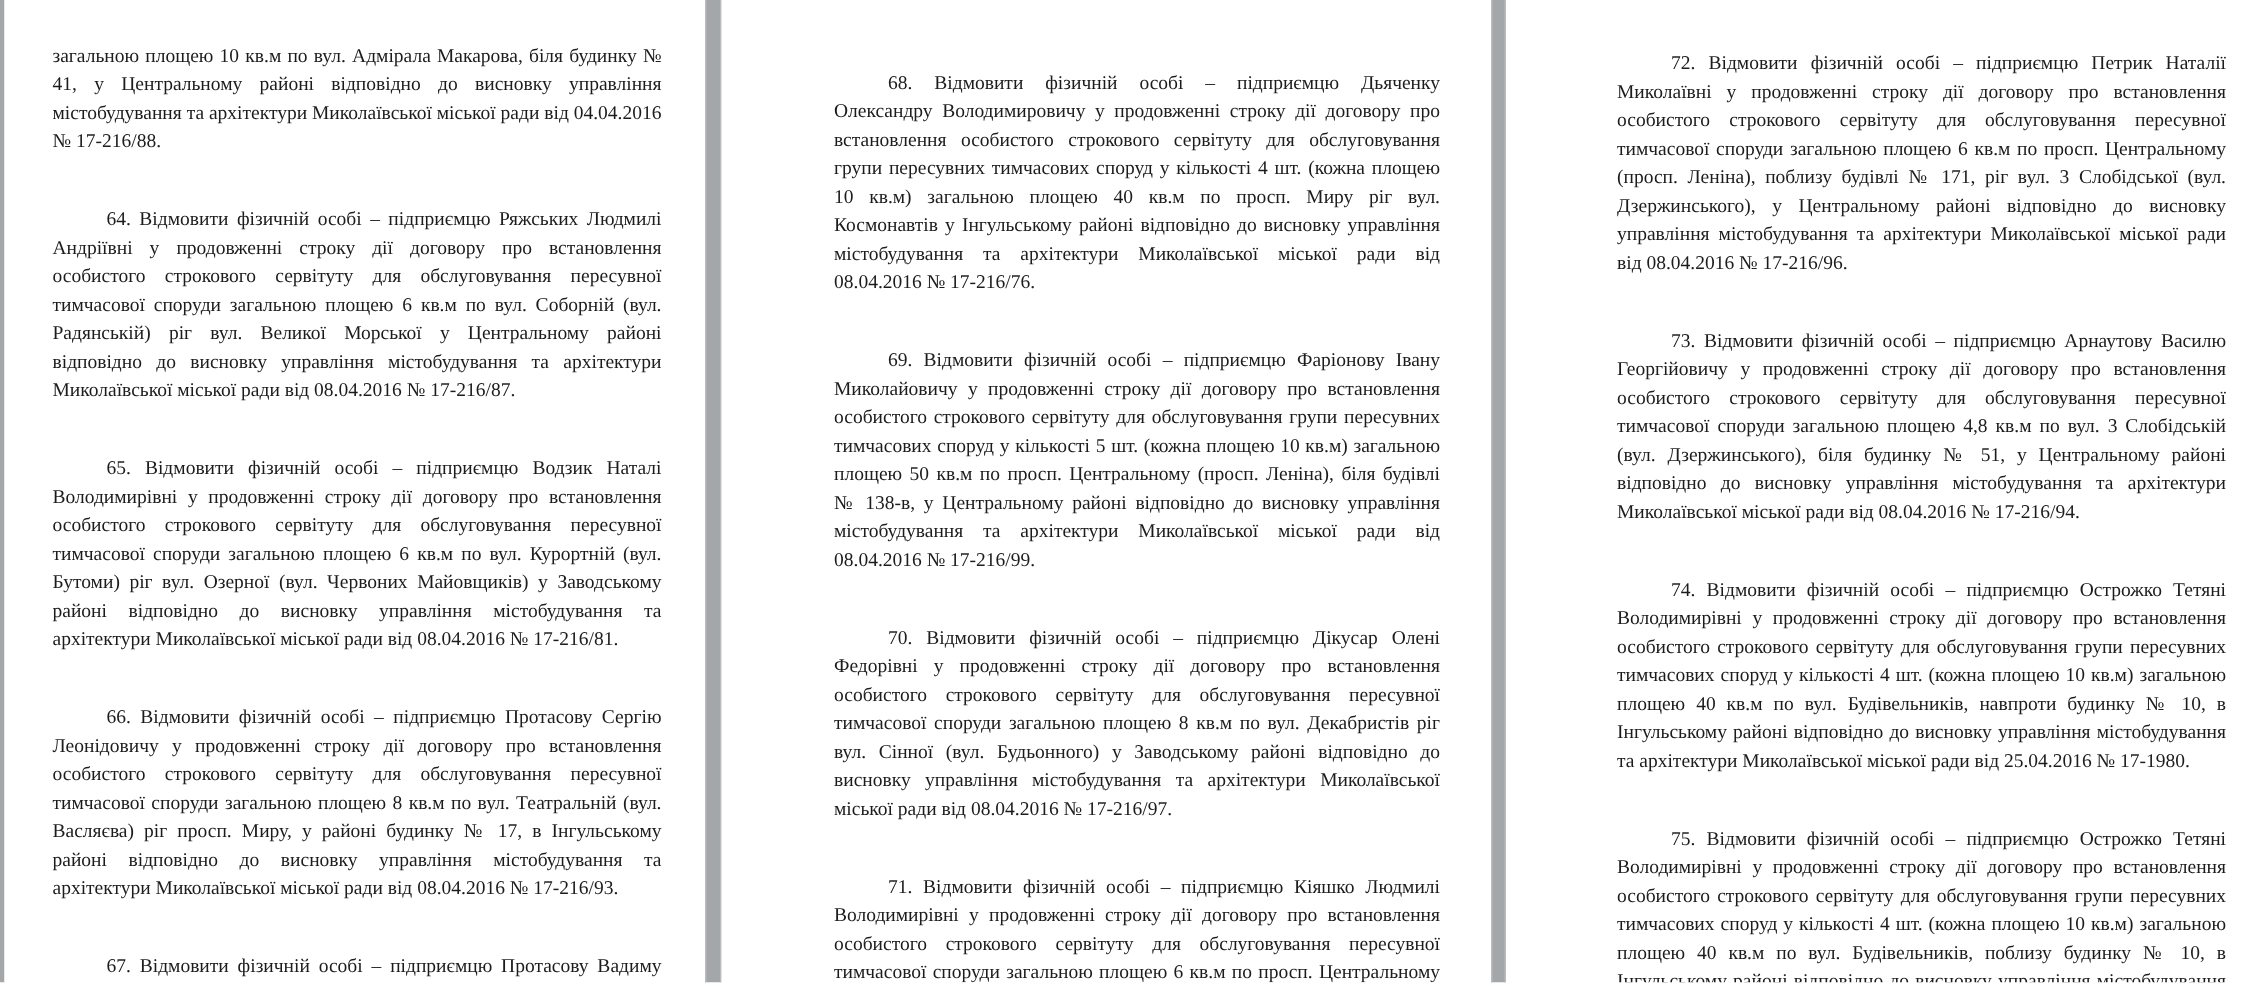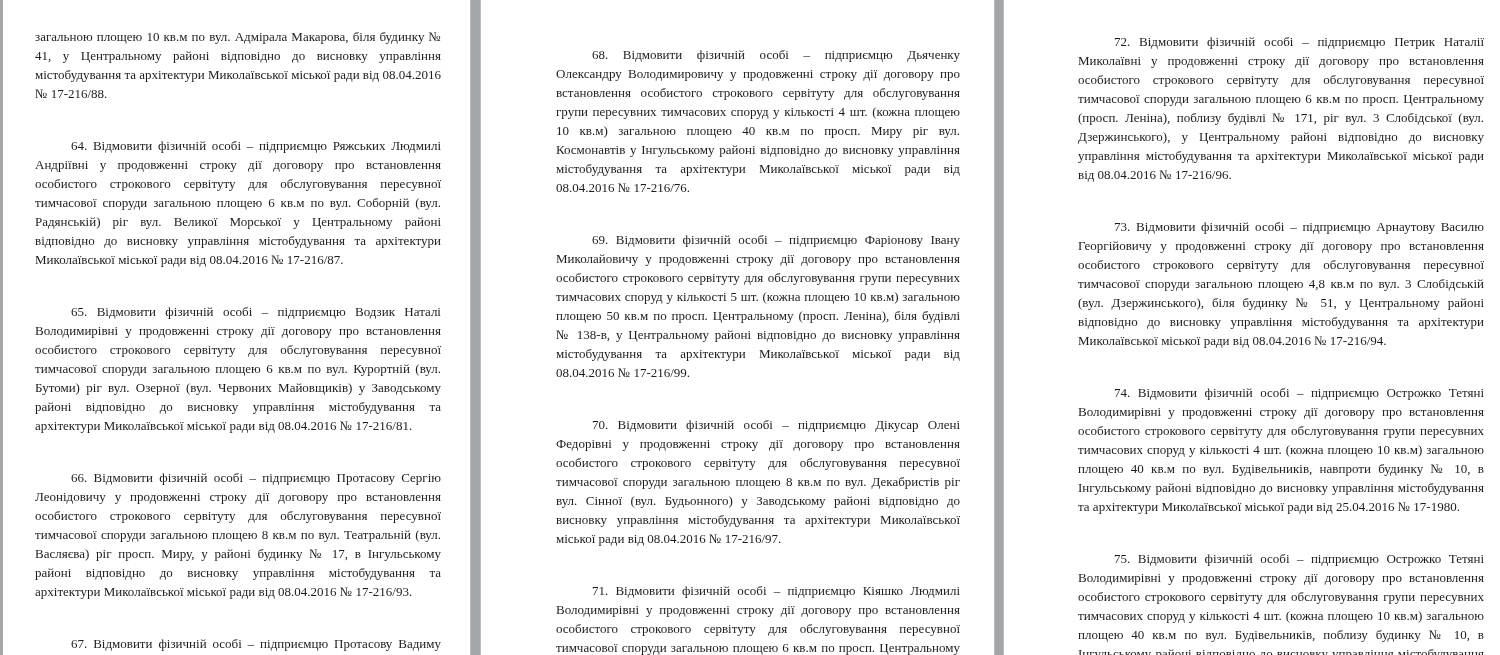--- a/index.html
+++ b/index.html
@@ -63,21 +63,21 @@
 </style>
 </head>
 <body>
 
 <div class="viewer">
 
   <div class="separator sep-left"></div>
 
   <div class="page page-1">
     <div class="page-text">
-      <p class="continuation">загальною площею 10 кв.м по  вул. Адмірала Макарова, біля будинку № 41, у Центральному районі відповідно до висновку управління містобудування та архітектури Миколаївської міської ради від 08.04.2016  № 17-216/88.</p>
+      <p class="continuation">загальною площею 10 кв.м по  вул. Адмірала Макарова, біля будинку № 41, у Центральному районі відповідно до висновку управління містобудування та архітектури Миколаївської міської ради від 04.04.2016  № 17-216/88.</p>
       <p>64. Відмовити фізичній особі – підприємцю Ряжських Людмилі Андріївні у продовженні строку дії договору про встановлення особистого строкового сервітуту для обслуговування пересувної тимчасової споруди загальною площею 6 кв.м по вул. Соборній (вул. Радянській) ріг вул. Великої Морської у Центральному  районі відповідно до висновку управління містобудування та архітектури Миколаївської міської ради від 08.04.2016  № 17-216/87.</p>
       <p>65. Відмовити фізичній особі – підприємцю Водзик Наталі Володимирівні у продовженні строку дії договору про встановлення особистого строкового сервітуту для обслуговування пересувної тимчасової споруди загальною площею 6 кв.м по  вул. Курортній (вул. Бутоми) ріг вул. Озерної  (вул. Червоних Майовщиків) у Заводському районі  відповідно до висновку управління містобудування та архітектури Миколаївської міської ради від 08.04.2016  № 17-216/81.</p>
       <p>66. Відмовити фізичній особі – підприємцю Протасову Сергію Леонідовичу у продовженні строку дії договору про встановлення особистого строкового сервітуту для обслуговування пересувної тимчасової споруди загальною площею 8 кв.м по вул. Театральній (вул. Васляєва) ріг просп. Миру, у  районі будинку № 17,  в Інгульському районі  відповідно до висновку управління містобудування та архітектури Миколаївської міської ради від 08.04.2016  № 17-216/93.</p>
       <p>67. Відмовити фізичній особі – підприємцю Протасову Вадиму Леонідовичу у продовженні строку дії договору про встановлення особистого строкового сервітуту для обслуговування пересувної тимчасової споруди загальною площею 8 кв.м по просп. Миру, у районі будинку № 56, в Інгульському районі,  відповідно до висновку управління містобудування та архітектури Миколаївської міської ради від 08.04.2016  № 17-216/92.</p>
     </div>
   </div>
 
   <div class="separator sep-1"></div>
 
   <div class="page page-2">

